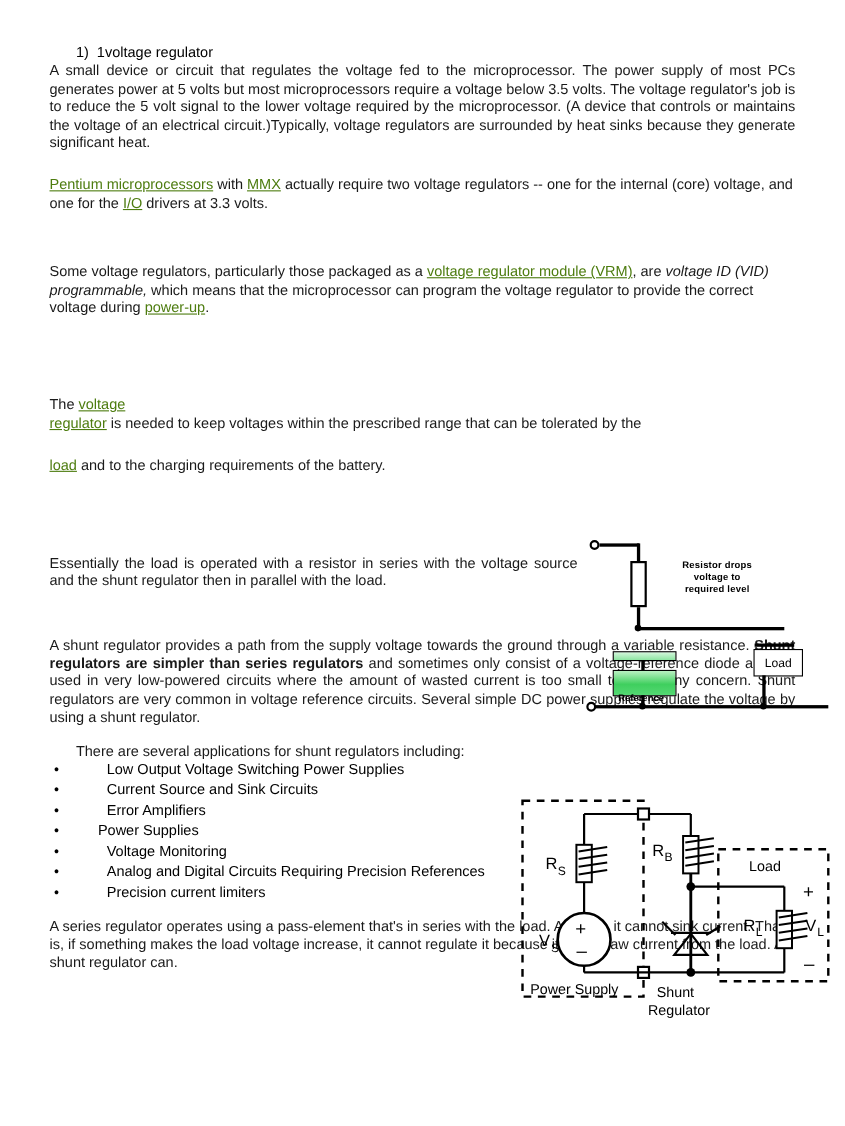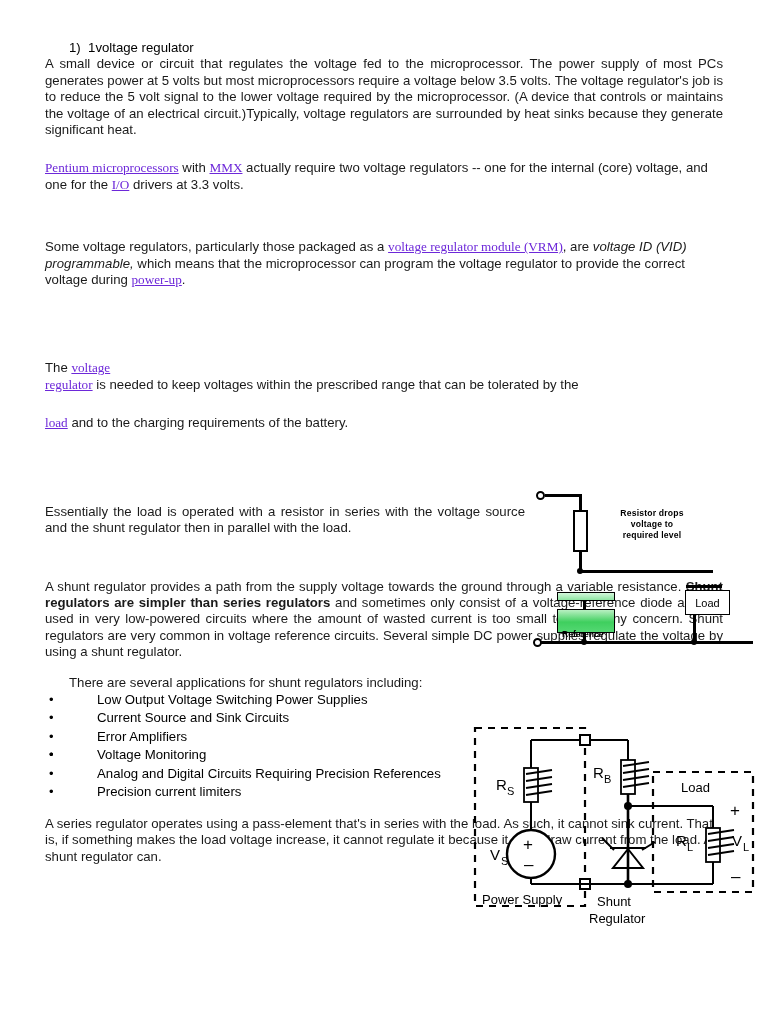--- a/index.html
+++ b/index.html
@@ -33,24 +33,23 @@
     line-height: 16.4px;
     color: #1a1a1a;
   }
   .just { text-align: justify; }
   .heading-item {
     font-size: 13.2px;
     line-height: 16.4px;
     padding-left: 24px;
   }
   a, .link {
-    color: #6d28d9;
+    color: #4d7c0f;
     text-decoration: underline;
     cursor: pointer;
-    font-family: Liberation Serif, serif;
   }
   .ital { font-style: italic; }
   .bold { font-weight: bold; }
   .gap-sm { height: 14px; }
   .gap-md { height: 22px; }
   .gap-xl { height: 46px; }
 
   
   .col-narrow { width: 480px; }
 
@@ -204,21 +203,21 @@
     <p class="para just"><span>A shunt regulator provides a path from the supply voltage towards the ground through a variable resistance. </span><span class="bold">Shunt regulators are simpler than series regulators</span><span> and sometimes only consist of a voltage-reference diode and are used in very low-powered circuits where the amount of wasted current is too small to be of any concern. Shunt regulators are very common in voltage reference circuits. Several simple DC power supplies regulate the voltage by using a shunt regulator.</span></p>
 
     <div class="gap-sm"></div>
 
     <p class="para" style="padding-left:24px">There are several applications for shunt regulators including:</p>
 
     <ul class="apps">
       <li><span class="bullet">•</span><span>Low Output Voltage Switching Power Supplies</span></li>
       <li><span class="bullet">•</span><span>Current Source and Sink Circuits</span></li>
       <li><span class="bullet">•</span><span>Error Amplifiers</span></li>
-      <li><span class="bullet">•</span></li>
+      <li><span class="bullet">•</span><span class="cont">Power Supplies</span></li>
       <li><span class="bullet">•</span><span>Voltage Monitoring</span></li>
       <li><span class="bullet">•</span><span>Analog and Digital Circuits Requiring Precision References</span></li>
       <li><span class="bullet">•</span><span>Precision current limiters</span></li>
     </ul>
 
     <div class="gap-sm"></div>
 
     <p class="para footer-para">A series regulator operates using a pass-element that's in series with the load. As such, it cannot sink current. That is, if something makes the load voltage increase, it cannot regulate it because it can't draw current from the load. A shunt regulator can.</p>
 
   </div>

